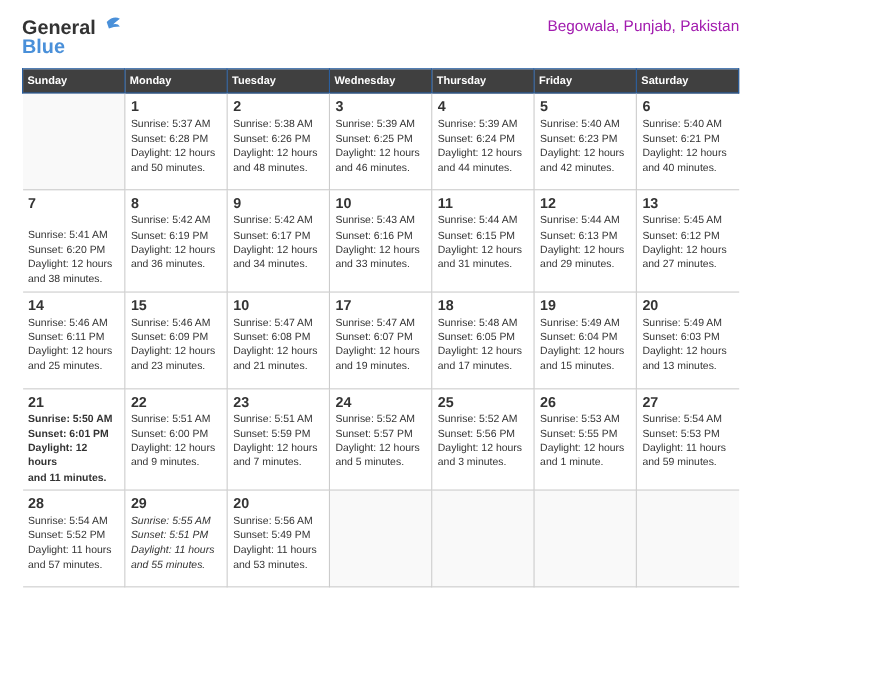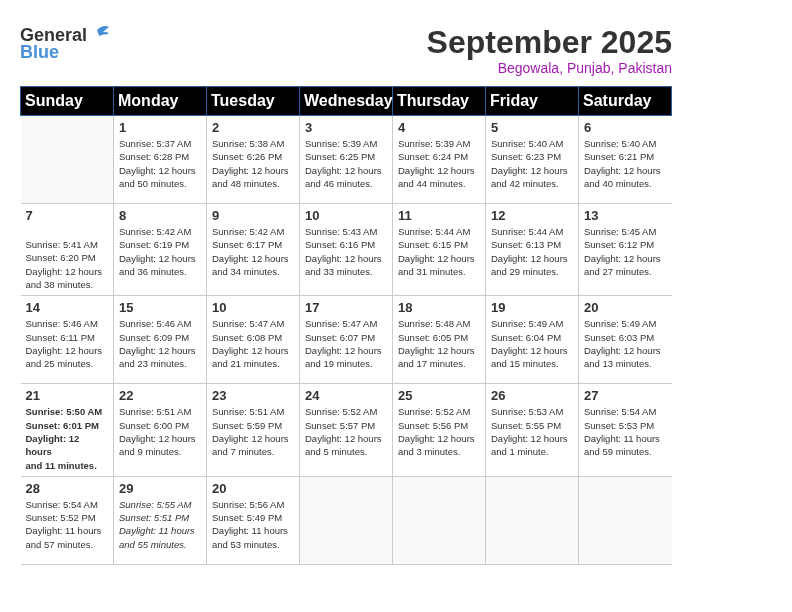--- a/index.html
+++ b/index.html
@@ -6,21 +6,21 @@
     body {
       width: 792px;
       height: 612px;
       font-family: Arial, sans-serif;
       background: #fff;
       overflow: hidden;
     }
     .page {
       width: 692px;
       height: 612px;
-      padding: 25px 20px;
+      padding: 15px 20px;
       display: flex;
       flex-direction: column;
     }
     .header {
       display: flex;
       justify-content: space-between;
       align-items: flex-start;
       margin-bottom: 10px;
     }
     .logo {
@@ -40,23 +40,23 @@
     .location {
       font-size: 14px;
       color: #a21caf;
     }
     table {
       width: 100%;
       border-collapse: collapse;
       table-layout: fixed;
     }
     thead th {
-      background-color: #000000;
+      background-color: #404040;
       color: white;
-      font-size: 16px;
+      font-size: 10px;
       font-weight: bold;
       padding: 5px 4px;
       text-align: left;
       border: 1px solid #2a5fa0;
     }
     tbody tr {
       border-bottom: 1px solid #ccc;
     }
     tbody td {
       vertical-align: top;
@@ -96,21 +96,20 @@
         <div style="display:flex; align-items:center;">
           <span style="font-size:18px; font-weight:bold; color:#333;">General</span>
           <svg width="22" height="22" viewBox="0 0 22 22" style="margin-left:2px; margin-top:-4px;">
             <path d="M8 8 Q14 2 20 5 Q16 8 14 10 Q18 9 20 12 Q14 12 10 14 Q9 11 8 8Z" fill="#4a90d9"></path>
           </svg>
         </div>
         <span style="font-size:18px; font-weight:bold; color:#4a90d9; margin-top:-4px;">Blue</span>
       </div>
     </div>
     <div class="title-section">
-      <div class="month-title">September 2025</div>
       <div class="location">Begowala, Punjab, Pakistan</div>
     </div>
   </div>
 
   <table>
     <thead>
       <tr>
       <th>Sunday</th>
           <th>Monday</th>
           <th>Tuesday</th>

